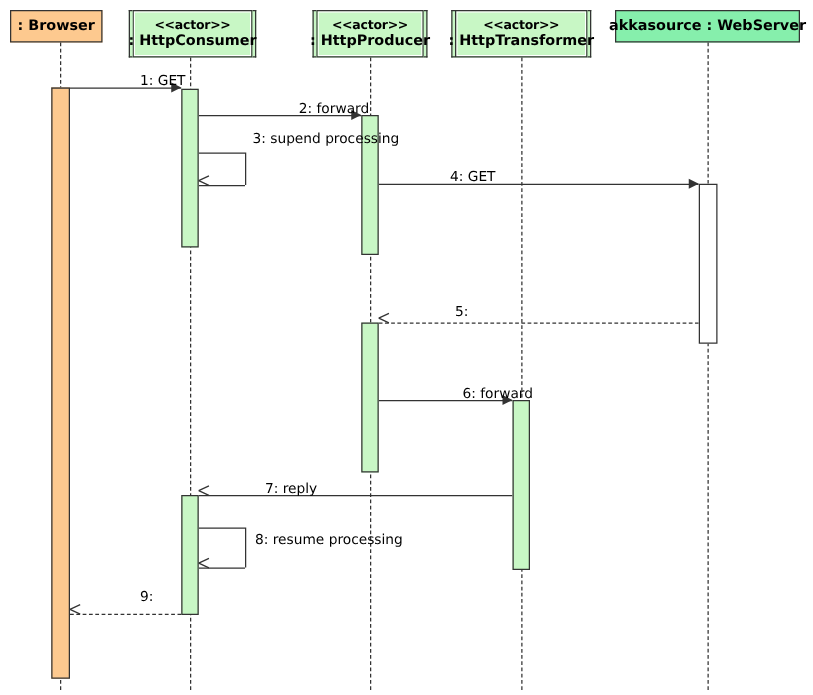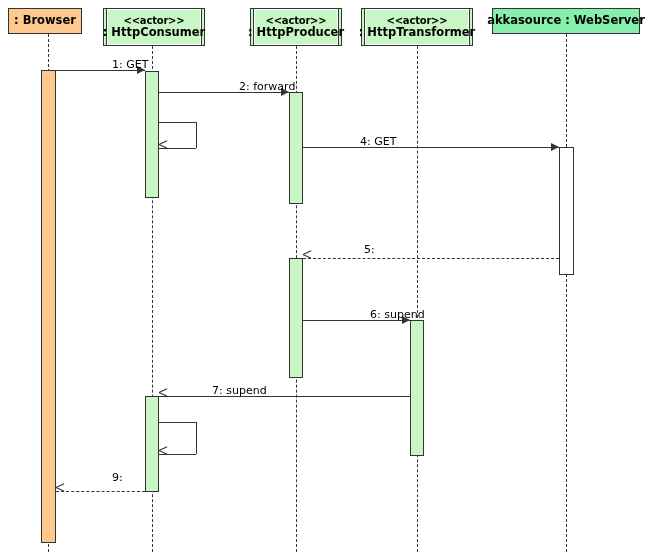--- a/index.html
+++ b/index.html
@@ -192,32 +192,34 @@
     <div class="msg-line" style="left: 41px; top: 70px; width: 104px;"></div>
     <div class="arrowhead right" style="left: 137px; top: 66px;"></div>
     <div class="msg-label" style="left: 70px; top: 58px;">1: GET</div>
     <div class="msg-line" style="left: 159px; top: 92px; width: 130px;"></div>
     <div class="arrowhead right" style="left: 281px; top: 88px;"></div>
     <div class="msg-label" style="left: 197px; top: 80px;">2: forward</div>
     <div class="msg-line" style="left: 159px; top: 122px; width: 37px;"></div>
     <div class="vseg" style="left: 196px; top: 122px; height: 26px;"></div>
     <div class="msg-line" style="left: 159px; top: 148px; width: 37px;"></div>
     <div class="arrowhead open-left" style="left: 159px; top: 144px;"></div>
+    <div class="msg-label" style="left: 160px; top: 104px;">3: supend processing</div>
     <div class="msg-line" style="left: 303px; top: 147px; width: 256px;"></div>
     <div class="arrowhead right" style="left: 551px; top: 143px;"></div>
     <div class="msg-label" style="left: 318px; top: 135px;">4: GET</div>
     <div class="msg-line dashed" style="left: 303px; top: 258px; width: 256px;"></div>
     <div class="arrowhead open-left" style="left: 303px; top: 254px;"></div>
     <div class="msg-label" style="left: 322px; top: 243px;">5:</div>
     <div class="msg-line" style="left: 303px; top: 320px; width: 107px;"></div>
     <div class="arrowhead right" style="left: 402px; top: 316px;"></div>
-    <div class="msg-label" style="left: 328px; top: 308px;">6: supend</div>
+    <div class="msg-label" style="left: 328px; top: 308px;">6: forward</div>
     <div class="msg-line" style="left: 159px; top: 396px; width: 251px;"></div>
     <div class="arrowhead open-left" style="left: 159px; top: 392px;"></div>
-    <div class="msg-label" style="left: 170px; top: 384px;">7: supend</div>
+    <div class="msg-label" style="left: 170px; top: 384px;">7: reply</div>
     <div class="msg-line" style="left: 159px; top: 422px; width: 37px;"></div>
     <div class="vseg" style="left: 196px; top: 422px; height: 32px;"></div>
     <div class="msg-line" style="left: 159px; top: 454px; width: 37px;"></div>
     <div class="arrowhead open-left" style="left: 159px; top: 450px;"></div>
+    <div class="msg-label" style="left: 162px; top: 425px;">8: resume processing</div>
     <div class="msg-line dashed" style="left: 56px; top: 491px; width: 89px;"></div>
     <div class="arrowhead open-left" style="left: 56px; top: 487px;"></div>
     <div class="msg-label" style="left: 70px; top: 471px;">9:</div>
   </div>
 
 </body></html>

